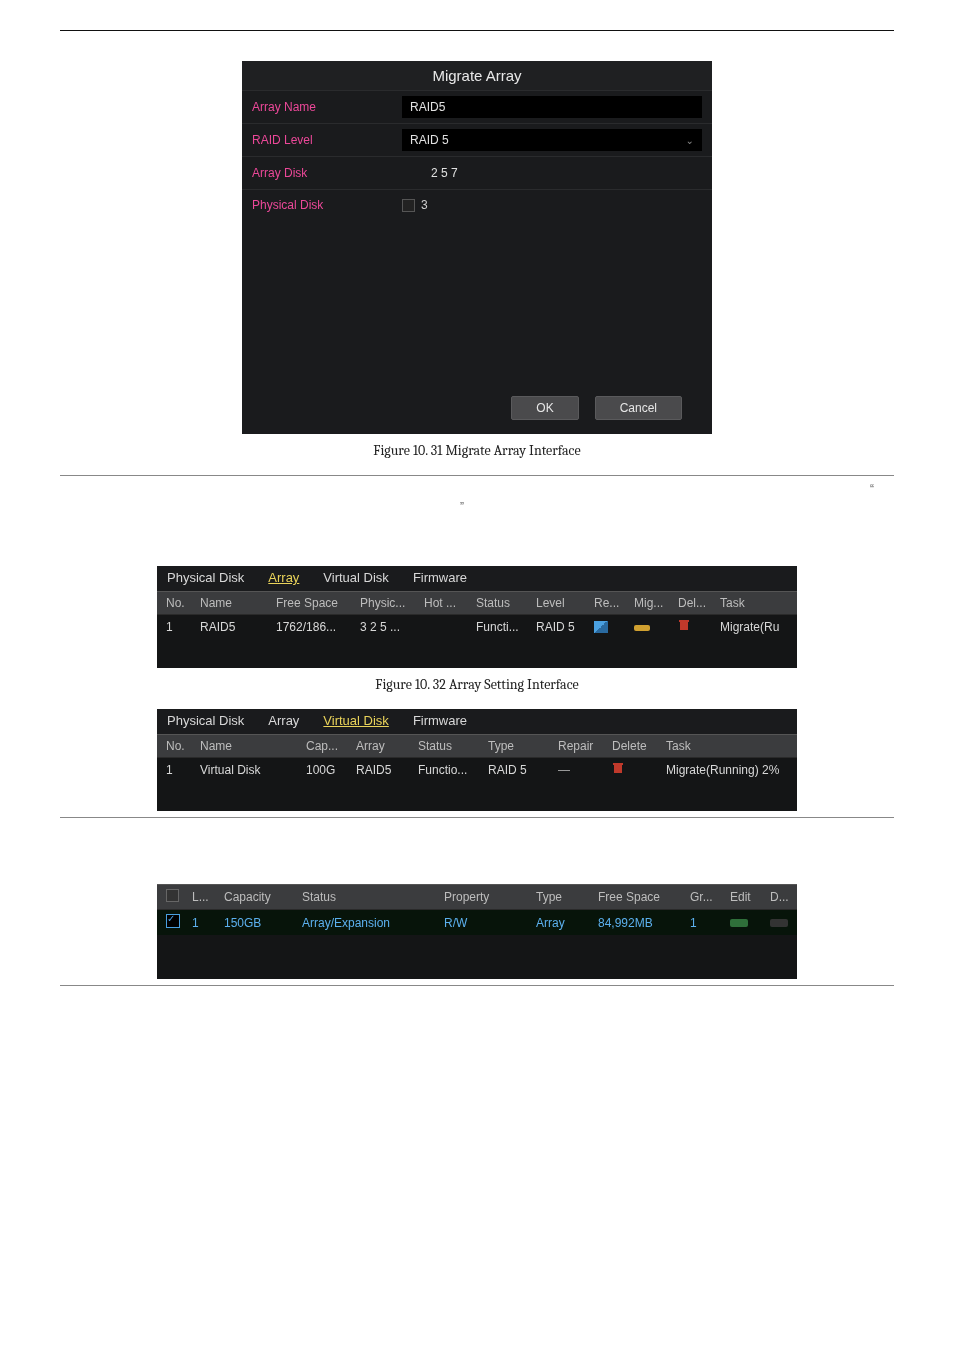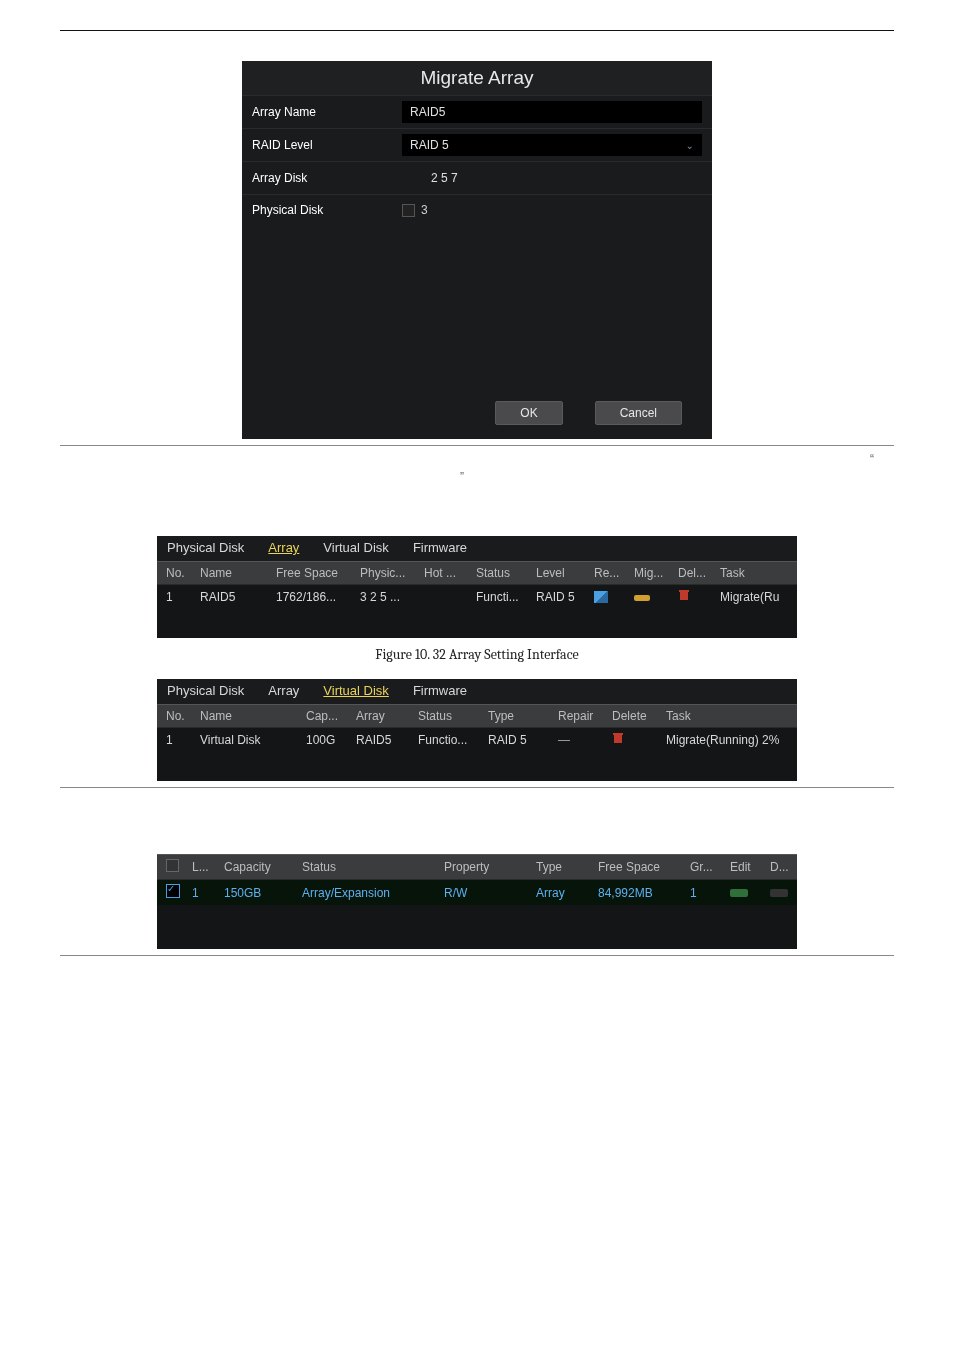--- a/index.html
+++ b/index.html
@@ -37,33 +37,33 @@
     color: #cfcfcf;
     margin: 0 auto;
   }
   
   .migrate {
     width: 470px;
   }
   .migrate-title {
     text-align: center;
     color: #e8e8e8;
-    font-size: 19px;
+    font-size: 15px;
     padding: 6px 16px;
     background: #1f2022;
   }
   .m-row {
     display: flex;
     align-items: center;
     padding: 5px 10px;
     border-top: 1px solid #2a2b2d;
   }
   .m-label {
     width: 150px;
-    color: #ffffff;
+    color: #ec4899;
   }
   .m-value {
     flex: 1;
     background: #000;
     color: #e0e0e0;
     padding: 4px 8px;
     display: flex;
     align-items: center;
     justify-content: space-between;
   }
@@ -90,21 +90,21 @@
   .chk-box {
     width: 11px;
     height: 11px;
     border: 1px solid #555;
     background: #222;
     display: inline-block;
   }
   .m-footer {
     display: flex;
     justify-content: flex-end;
-    gap: 32px;
+    gap: 16px;
     padding: 10px 30px 14px;
   }
   .btn {
     background: #4a4a4c;
     color: #e6e6e6;
     border: 1px solid #5a5a5c;
     padding: 4px 24px;
     border-radius: 2px;
   }
   
@@ -224,20 +224,21 @@
           <span class="chk-box"></span>
           <span>3</span>
         </label>
       </div>
     </div>
     <div class="m-footer">
       <div class="btn">OK</div>
       <div class="btn">Cancel</div>
     </div>
   </div>
+  <div class="centered">Figure 10. 31  Migrate Array Interface</div>
 
   <hr class="hr-light">
   <div class="mid-note">
     <span class="q1">”</span>
     <span class="q2">“</span>
   </div>
 
   <div class="panel" style="width:640px">
     <div class="tabbar">
       <span class="tab">Physical Disk</span>

